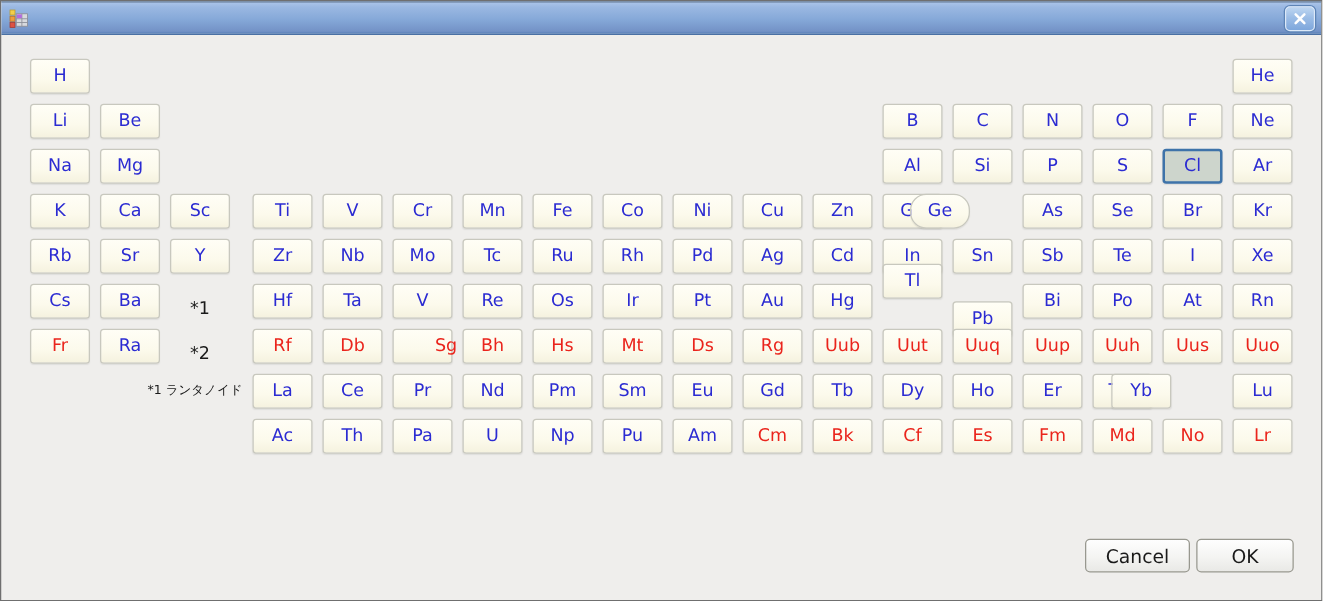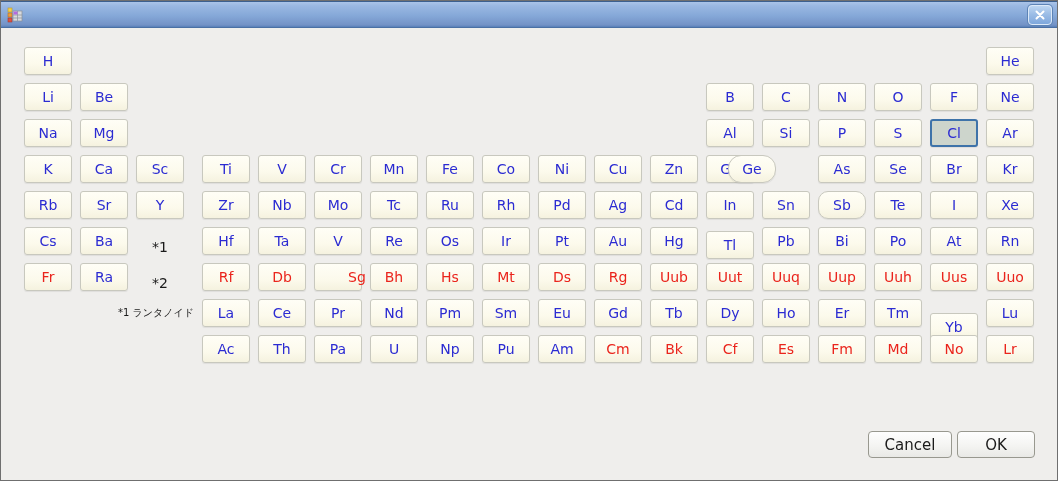--- a/index.html
+++ b/index.html
@@ -128,37 +128,37 @@
       <button type="button" class="elem" style="left: 257px; top: 190px; color: rgb(43, 43, 210);">Nb</button>
       <button type="button" class="elem" style="left: 313px; top: 190px; color: rgb(43, 43, 210);">Mo</button>
       <button type="button" class="elem" style="left: 369px; top: 190px; color: rgb(43, 43, 210);">Tc</button>
       <button type="button" class="elem" style="left: 425px; top: 190px; color: rgb(43, 43, 210);">Ru</button>
       <button type="button" class="elem" style="left: 481px; top: 190px; color: rgb(43, 43, 210);">Rh</button>
       <button type="button" class="elem" style="left: 537px; top: 190px; color: rgb(43, 43, 210);">Pd</button>
       <button type="button" class="elem" style="left: 593px; top: 190px; color: rgb(43, 43, 210);">Ag</button>
       <button type="button" class="elem" style="left: 649px; top: 190px; color: rgb(43, 43, 210);">Cd</button>
       <button type="button" class="elem" style="left: 705px; top: 190px; color: rgb(43, 43, 210);">In</button>
       <button type="button" class="elem" style="left: 761px; top: 190px; color: rgb(43, 43, 210);">Sn</button>
-      <button type="button" class="elem" style="left: 817px; top: 190px; color: rgb(43, 43, 210); border-radius: 10px;">Sb</button>
+      <button type="button" class="elem" style="left: 817px; top: 190px; color: rgb(43, 43, 210);">Sb</button>
       <button type="button" class="elem" style="left: 873px; top: 190px; color: rgb(43, 43, 210);">Te</button>
       <button type="button" class="elem" style="left: 929px; top: 190px; color: rgb(43, 43, 210);">I</button>
       <button type="button" class="elem" style="left: 985px; top: 190px; color: rgb(43, 43, 210);">Xe</button>
       <button type="button" class="elem" style="left: 23px; top: 226px; color: rgb(43, 43, 210);">Cs</button>
       <button type="button" class="elem" style="left: 79px; top: 226px; color: rgb(43, 43, 210);">Ba</button>
       <button type="button" class="elem" style="left: 201px; top: 226px; color: rgb(43, 43, 210);">Hf</button>
       <button type="button" class="elem" style="left: 257px; top: 226px; color: rgb(43, 43, 210);">Ta</button>
       <button type="button" class="elem" style="left: 313px; top: 226px; color: rgb(43, 43, 210);">V</button>
       <button type="button" class="elem" style="left: 369px; top: 226px; color: rgb(43, 43, 210);">Re</button>
       <button type="button" class="elem" style="left: 425px; top: 226px; color: rgb(43, 43, 210);">Os</button>
       <button type="button" class="elem" style="left: 481px; top: 226px; color: rgb(43, 43, 210);">Ir</button>
       <button type="button" class="elem" style="left: 537px; top: 226px; color: rgb(43, 43, 210);">Pt</button>
       <button type="button" class="elem" style="left: 593px; top: 226px; color: rgb(43, 43, 210);">Au</button>
       <button type="button" class="elem" style="left: 649px; top: 226px; color: rgb(43, 43, 210);">Hg</button>
-      <button type="button" class="elem" style="left: 705px; top: 230px; color: rgb(43, 43, 210);">Tl</button>
-      <button type="button" class="elem" style="left: 761px; top: 226px; color: rgb(43, 43, 210);">Pb</button>
+      <button type="button" class="elem" style="left: 705px; top: 210px; color: rgb(43, 43, 210);">Tl</button>
+      <button type="button" class="elem" style="left: 761px; top: 240px; color: rgb(43, 43, 210);">Pb</button>
       <button type="button" class="elem" style="left: 817px; top: 226px; color: rgb(43, 43, 210);">Bi</button>
       <button type="button" class="elem" style="left: 873px; top: 226px; color: rgb(43, 43, 210);">Po</button>
       <button type="button" class="elem" style="left: 929px; top: 226px; color: rgb(43, 43, 210);">At</button>
       <button type="button" class="elem" style="left: 985px; top: 226px; color: rgb(43, 43, 210);">Rn</button>
       <button type="button" class="elem" style="left: 23px; top: 262px; color: rgb(234, 36, 28);">Fr</button>
       <button type="button" class="elem" style="left: 79px; top: 262px; color: rgb(43, 43, 210);">Ra</button>
       <button type="button" class="elem" style="left: 201px; top: 262px; color: rgb(234, 36, 28);">Rf</button>
       <button type="button" class="elem" style="left: 257px; top: 262px; color: rgb(234, 36, 28);">Db</button>
       <button type="button" class="elem" style="left: 313px; top: 262px; color: rgb(234, 36, 28); padding-left: 33px;">Sg</button>
       <button type="button" class="elem" style="left: 369px; top: 262px; color: rgb(234, 36, 28);">Bh</button>
@@ -179,21 +179,21 @@
       <button type="button" class="elem" style="left: 369px; top: 298px; color: rgb(43, 43, 210);">Nd</button>
       <button type="button" class="elem" style="left: 425px; top: 298px; color: rgb(43, 43, 210);">Pm</button>
       <button type="button" class="elem" style="left: 481px; top: 298px; color: rgb(43, 43, 210);">Sm</button>
       <button type="button" class="elem" style="left: 537px; top: 298px; color: rgb(43, 43, 210);">Eu</button>
       <button type="button" class="elem" style="left: 593px; top: 298px; color: rgb(43, 43, 210);">Gd</button>
       <button type="button" class="elem" style="left: 649px; top: 298px; color: rgb(43, 43, 210);">Tb</button>
       <button type="button" class="elem" style="left: 705px; top: 298px; color: rgb(43, 43, 210);">Dy</button>
       <button type="button" class="elem" style="left: 761px; top: 298px; color: rgb(43, 43, 210);">Ho</button>
       <button type="button" class="elem" style="left: 817px; top: 298px; color: rgb(43, 43, 210);">Er</button>
       <button type="button" class="elem" style="left: 873px; top: 298px; color: rgb(43, 43, 210);">Tm</button>
-      <button type="button" class="elem" style="left: 929px; top: 298px; color: rgb(43, 43, 210); margin-top: 14px;">Yb</button>
+      <button type="button" class="elem" style="left: 888px; top: 298px; color: rgb(43, 43, 210);">Yb</button>
       <button type="button" class="elem" style="left: 985px; top: 298px; color: rgb(43, 43, 210);">Lu</button>
       <button type="button" class="elem" style="left: 201px; top: 334px; color: rgb(43, 43, 210);">Ac</button>
       <button type="button" class="elem" style="left: 257px; top: 334px; color: rgb(43, 43, 210);">Th</button>
       <button type="button" class="elem" style="left: 313px; top: 334px; color: rgb(43, 43, 210);">Pa</button>
       <button type="button" class="elem" style="left: 369px; top: 334px; color: rgb(43, 43, 210);">U</button>
       <button type="button" class="elem" style="left: 425px; top: 334px; color: rgb(43, 43, 210);">Np</button>
       <button type="button" class="elem" style="left: 481px; top: 334px; color: rgb(43, 43, 210);">Pu</button>
       <button type="button" class="elem" style="left: 537px; top: 334px; color: rgb(43, 43, 210);">Am</button>
       <button type="button" class="elem" style="left: 593px; top: 334px; color: rgb(234, 36, 28);">Cm</button>
       <button type="button" class="elem" style="left: 649px; top: 334px; color: rgb(234, 36, 28);">Bk</button>

